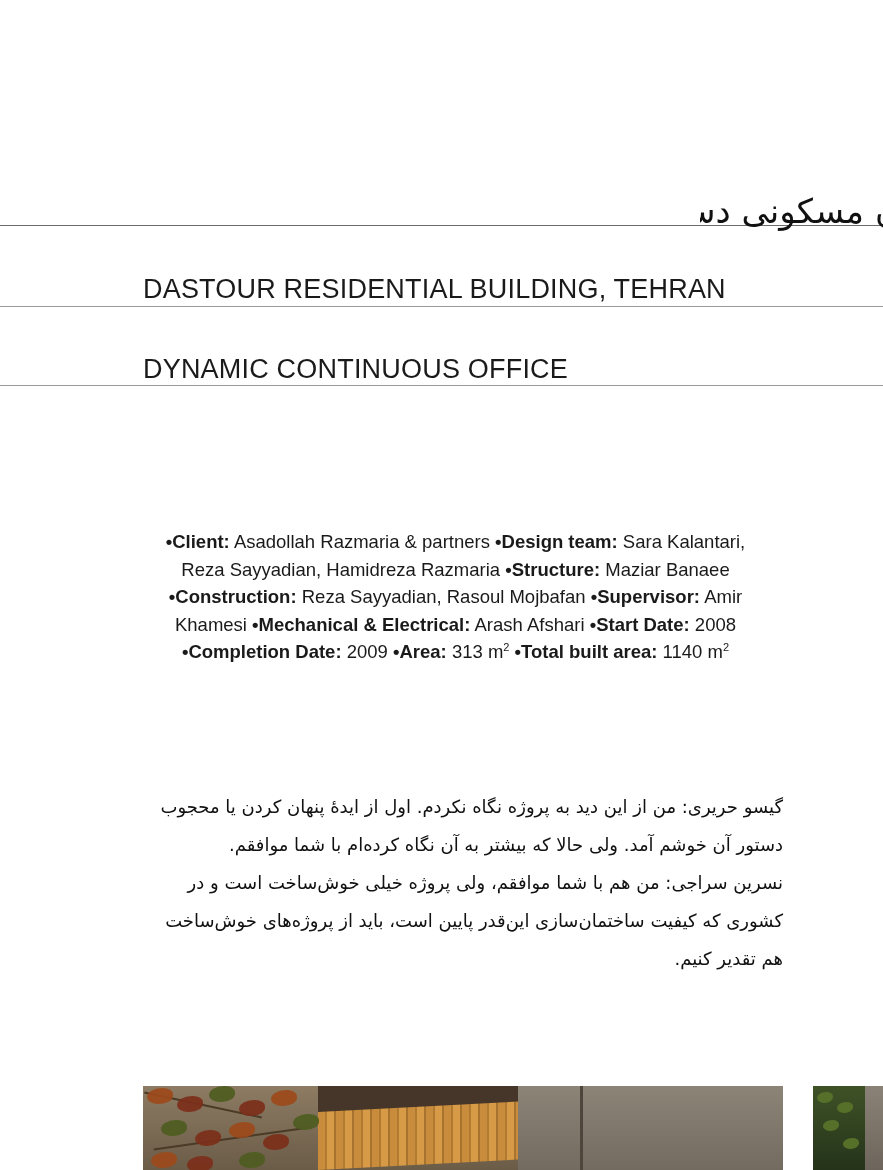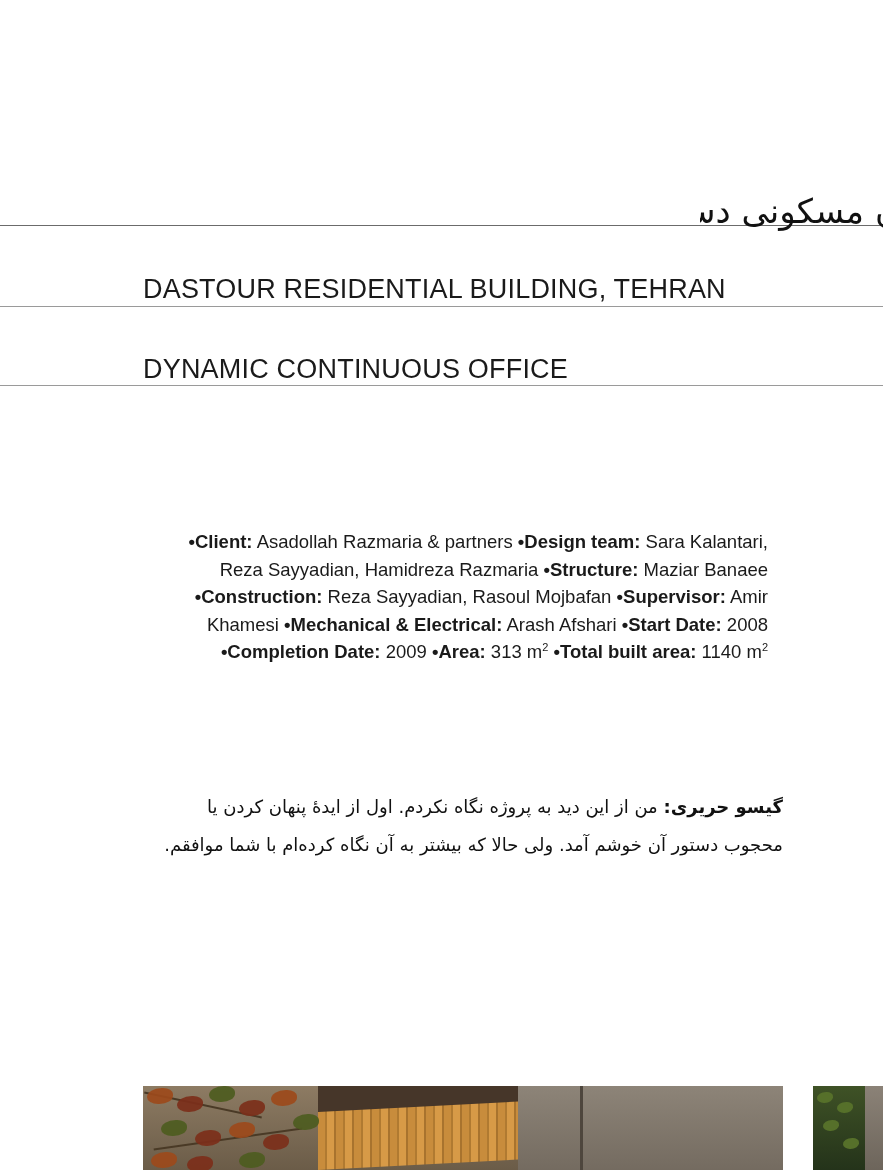--- a/index.html
+++ b/index.html
@@ -70,21 +70,21 @@
 
   
   .credits {
     position: absolute;
     top: 528px;
     left: 143px;
     width: 625px;
     font-size: 18.5px;
     line-height: 27.6px;
     color: #1a1a1a;
-    text-align: right;
+    text-align: center;
   }
   .credits b { font-weight: bold; }
   .credits sup { font-size: 11px; vertical-align: super; line-height: 0; }
 
   
   .fa-credits {
     position: absolute;
     top: 528px;
     left: 800px;
     width: 260px;
@@ -104,21 +104,21 @@
     top: 788px;
     left: 143px;
     width: 640px;
     direction: rtl;
     text-align: right;
     font-family: "DejaVu Sans", sans-serif;
     font-size: 18px;
     line-height: 38px;
     color: #111;
   }
-  .fa-convo .speaker { font-weight: bold; }
+  .fa-convo .speaker { font-weight: normal; }
   .fa-convo p { margin: 0; }
   .fa-convo p + p { margin-top: 0px; }
 
   
   .fa-convo-right {
     position: absolute;
     top: 788px;
     left: 815px;
     width: 200px;
     direction: rtl;
@@ -233,20 +233,24 @@
   <div>رزم‌آریا و</div>
   <div>•سازه:</div>
   <div>ی</div>
   <div>نما:</div>
 </div>
 
 <div class="fa-convo">
   <p>
     <span class="speaker">گیسو حریری:</span>
     <span>من از این دید به پروژه نگاه نکردم. اول از ایدهٔ پنهان کردن یا محجوب دستور آن خوشم آمد. ولی حالا که بیشتر به آن نگاه کرده‌ام با شما موافقم.</span>
+  </p>
+  <p>
+    <span class="speaker">نسرین سراجی:</span>
+    <span>من هم با شما موافقم، ولی پروژه خیلی خوش‌ساخت است و در کشوری که کیفیت ساختمان‌سازی این‌قدر پایین است، باید از پروژه‌های خوش‌ساخت هم تقدیر کنیم.</span>
   </p>
 </div>
 
 <div class="fa-convo-right">
   <div>ت.</div>
   <div>ن پروژه،</div>
   <div>سان</div>
   <div>ت.</div>
   <div>همیت</div>
 </div>

